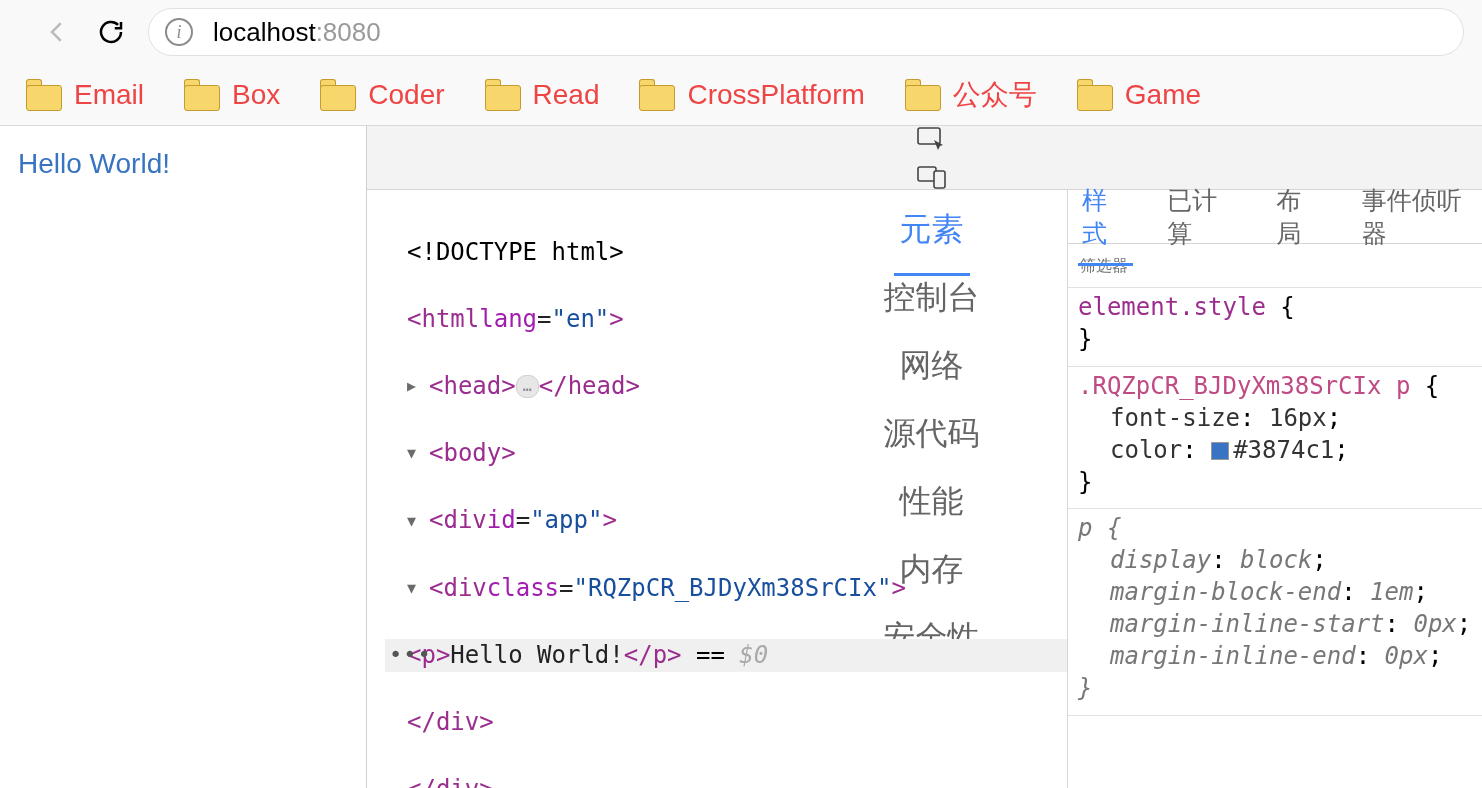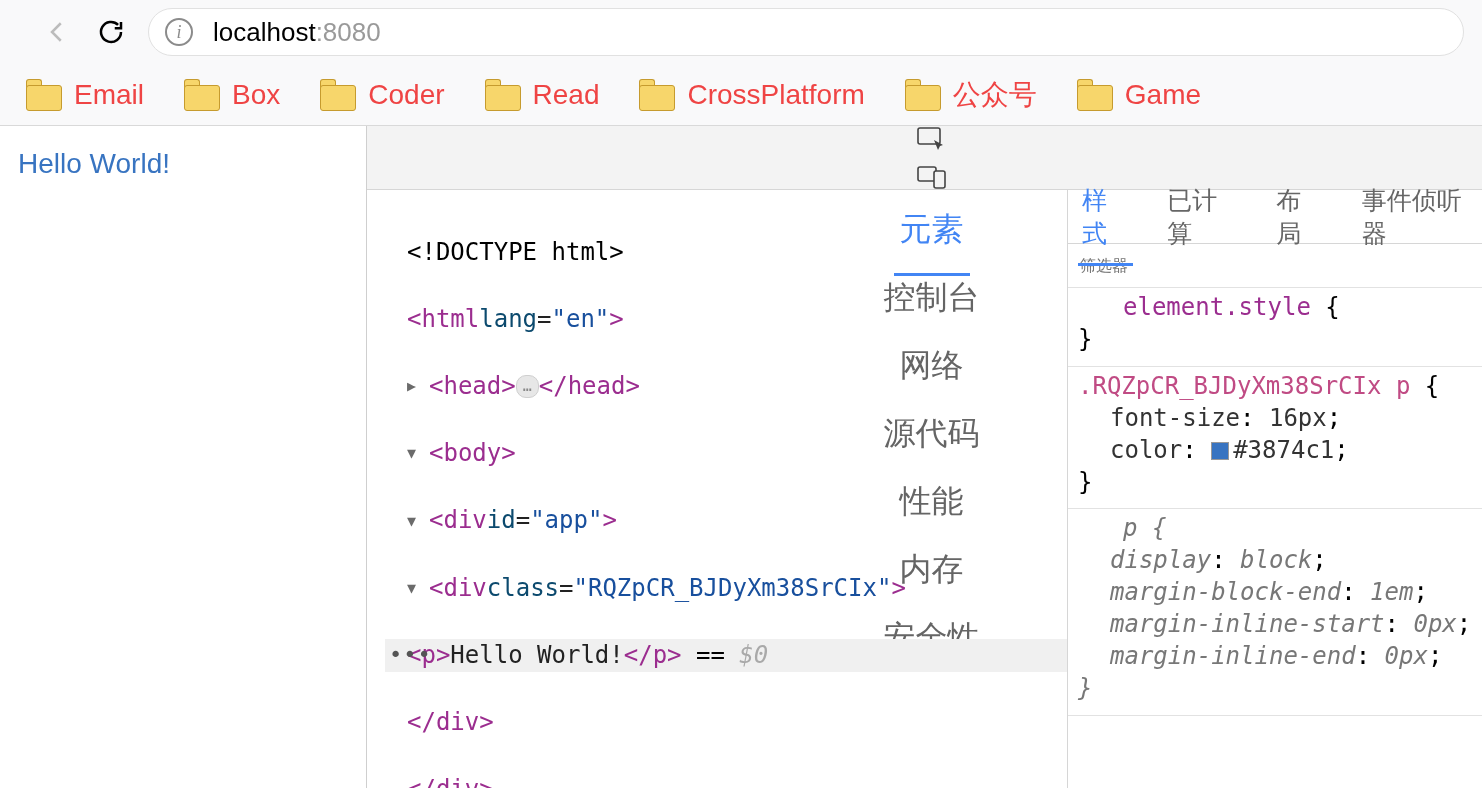--- a/index.html
+++ b/index.html
@@ -42,38 +42,38 @@
   .dt-tab.active::after { content: ""; position: absolute; left: -2px; right: -2px; bottom: -18px; height: 3px; background: #4285f4; }
 
   .dt-body { flex: 1; display: flex; }
   .dom { flex: 1; font-family: Menlo, Consolas, monospace; font-size: 24px; white-space: pre; padding: 12px 0 0 18px; line-height: 1.4; position: relative; }
   .dom .line { display: flex; align-items: center; padding-left: 22px; }
   .dom .gutter-dots { position: absolute; left: 4px; color: #666; letter-spacing: 1px; font-size: 22px; }
   .dom .highlight { background: #f0f0f0; position: relative; }
   .dom .highlight + .gutter-dots, .dom .highlight .gutter-dots { color:#555; }
   .tri { display:inline-block; width: 18px; color:#6b6b6b; font-size:15px; margin-right: 4px; }
   .tag   { color: #9b2d8f; }
-  .attrn { color: #0c4a6e; }
+  .attrn { color: #a21caf; }
   .attrv { color: #184f9d; }
   .gray  { color: #000000; }
   .gray-it { color: #a9a9a9; font-style: italic; }
   .txt   { color: #222; }
   .badge { display:inline-block; background:#e7e7e7; border:1px solid #cfcfcf; border-radius:10px; font-size:15px; padding:0 6px; color:#888; }
 
   .styles { width: 415px; border-left: 1px solid #d6d6d6; display: flex; flex-direction: column; }
   .styles-tabs { display: flex; align-items: center; height: 54px; padding-left: 12px; gap: 34px; font-size: 25px; color: #666; border-bottom: 1px solid #d6d6d6; background:#fff; }
   .styles-tab { position: relative; padding: 4px 2px; }
   .styles-tab.active { color: #4285f4; }
   .styles-tab.active::after { content: ""; position: absolute; left: -2px; right: -2px; bottom: -12px; height: 3px; background: #4285f4; }
   .filter-row { height: 44px; display: flex; align-items: center; border-bottom: 1px solid #e2e2e2; padding-left: 12px; }
   .filter-row input { border: none; outline: none; font-size: 16px; color: #777; width: 100%; background: transparent; }
   .styles-body { flex: 1; font-family: Menlo, Consolas, monospace; font-size: 24px; line-height: 1.33; }
   .rule { padding: 4px 10px 10px 10px; border-bottom: 1px solid #e2e2e2; }
   .sel-class { color: #c04b84; }
-  .sel-tag   { color: #9b2d8f; margin-left: 45px; }
+  .sel-tag   { color: #9b2d8f; }
   .prop      { color: #333; }
   .val       { color: #333; }
   .swatch { display: inline-block; width: 18px; height: 18px; vertical-align: -2px; border: 1px solid #999; margin-right: 4px; }
   .ua .sel-tag, .ua .prop, .ua .val, .ua .brace { font-style: italic; color: #777; }
   .indent { padding-left: 32px; }
 </style>
 </head>
 <body>
 
 <div class="chrome">

